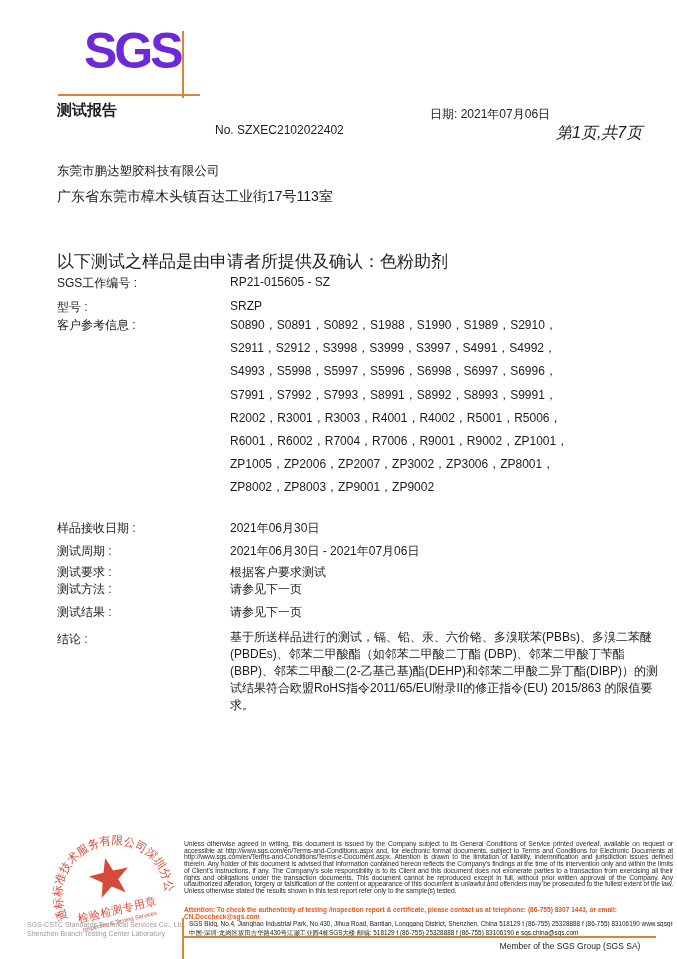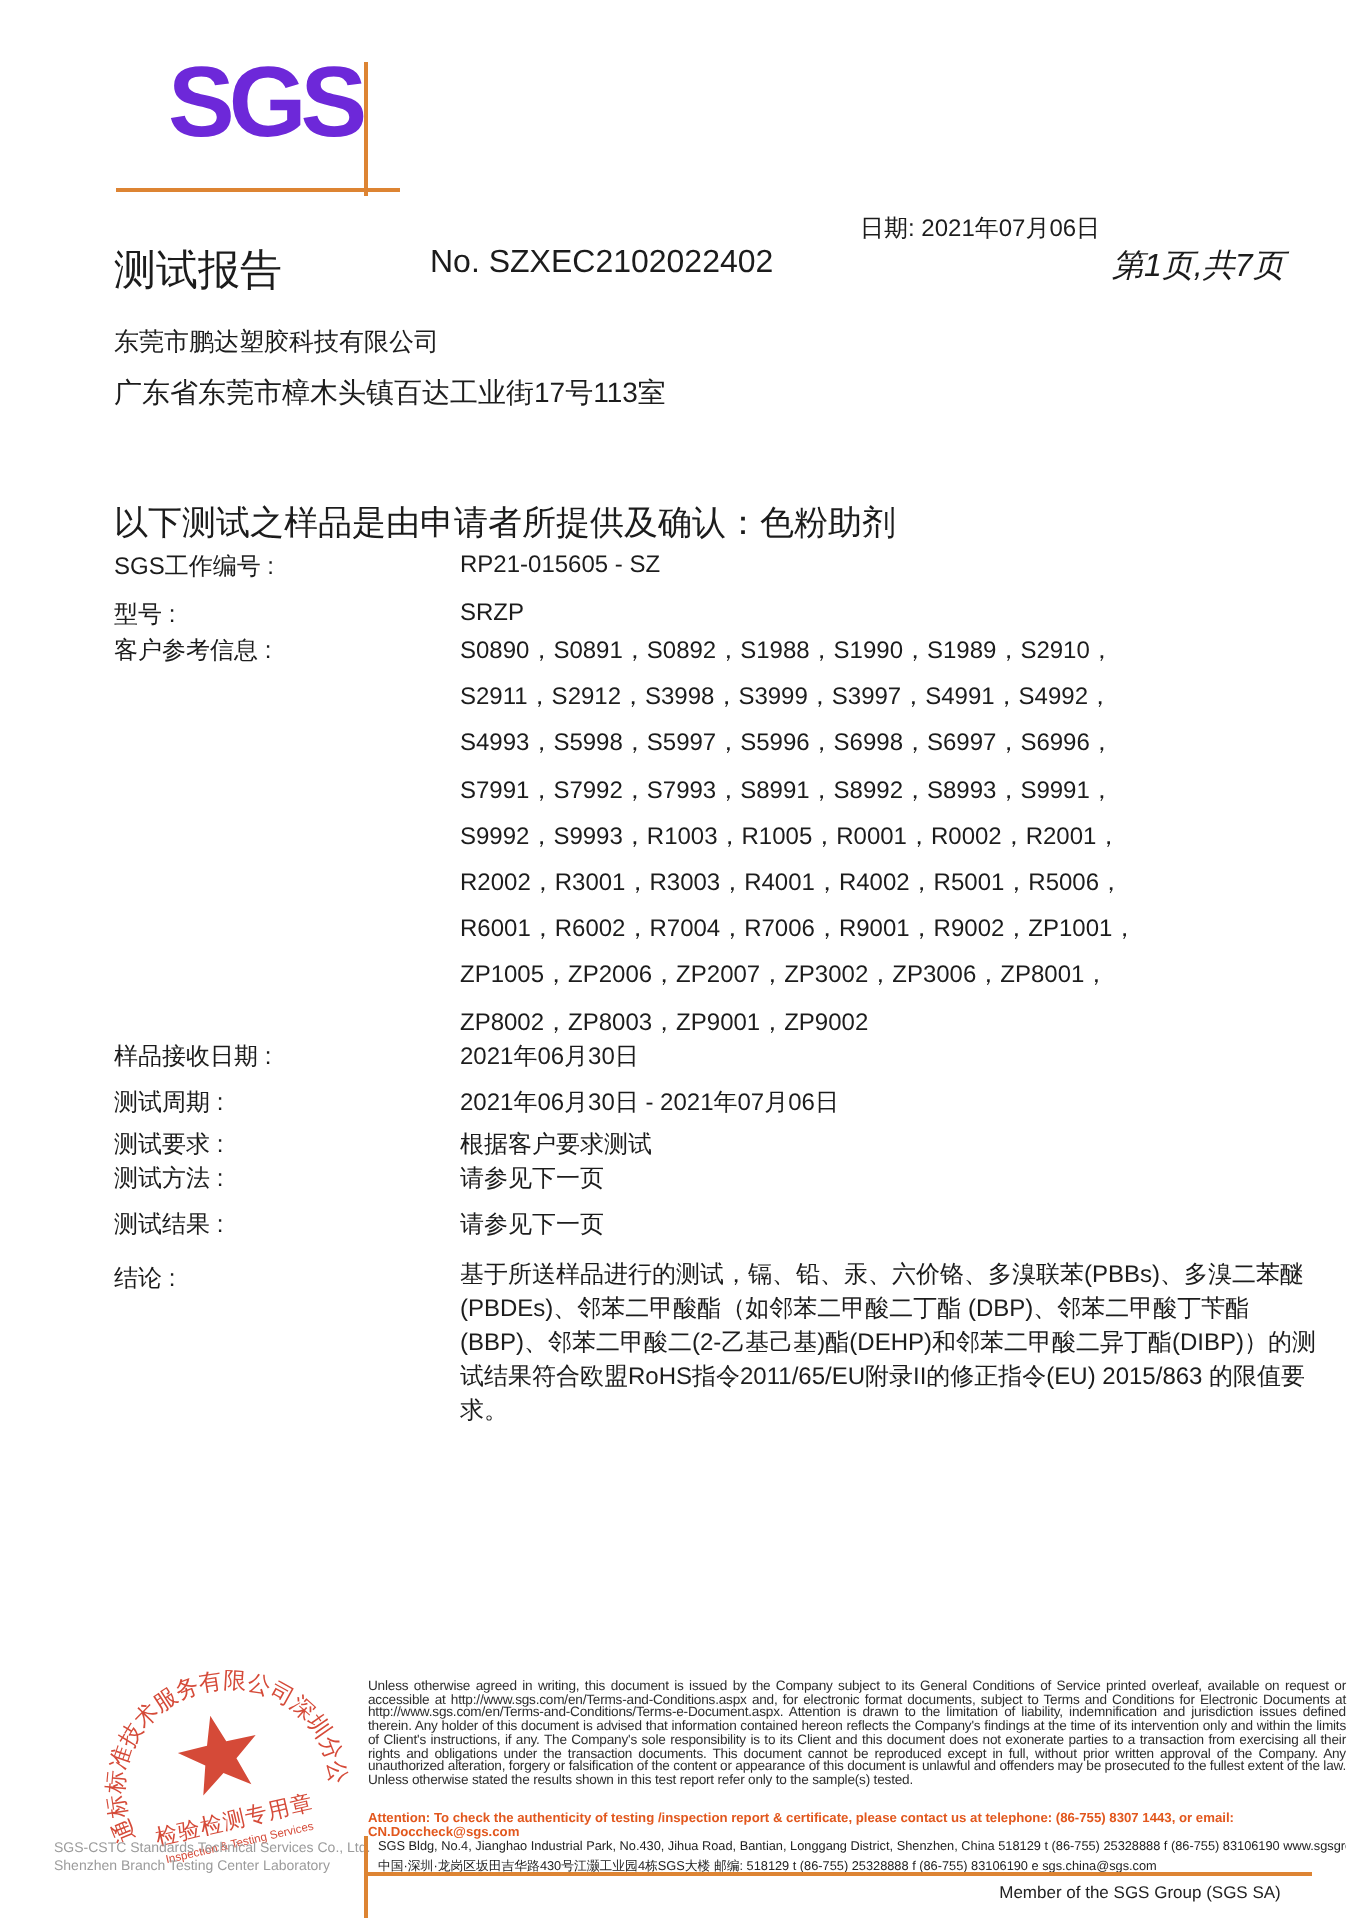--- a/index.html
+++ b/index.html
@@ -6,22 +6,22 @@
   body{
     width:677px;height:959px;background:#ffffff;position:relative;overflow:hidden;
     font-family:"Liberation Sans","DejaVu Sans",sans-serif;color:#1c1c1c;
   }
   .abs{position:absolute;}
   
   .logo-text{left:84px;top:26px;font-size:50px;font-weight:bold;color:#6d28d9;letter-spacing:-3px;line-height:1;}
   .logo-hline{left:58px;top:94px;width:142px;height:2px;background:#dd8433;}
   .logo-vline{left:182px;top:31px;width:2px;height:67px;background:#dd8433;}
   
-  .report-title{left:57px;top:121px;font-size:21px;font-weight:normal;}
-  .report-no{left:215px;top:123px;font-size:16px;}
+  .report-title{left:57px;top:101px;font-size:15px;font-weight:bold;}
+  .report-no{left:215px;top:123px;font-size:12px;}
   .report-date{left:430px;top:106px;font-size:12px;}
   .report-pages{left:556px;top:123px;font-size:16px;font-style:italic;}
   
   .company{left:57px;top:163px;font-size:12.5px;}
   .address{left:57px;top:188px;font-size:14px;}
   .intro{left:57px;top:250px;font-size:17px;}
   
   .flabel{left:57px;font-size:12px;}
   .fvalue{left:230px;font-size:12px;}
   .ref-lines span{display:block;line-height:23.2px;}
@@ -60,21 +60,20 @@
 
 <div class="abs flabel" style="top:299px">型号 :</div>
 <div class="abs fvalue" style="top:299px">SRZP</div>
 
 <div class="abs flabel" style="top:317px">客户参考信息 :</div>
 <div class="abs fvalue ref-lines" style="top:314px">
   <span>S0890，S0891，S0892，S1988，S1990，S1989，S2910，</span>
   <span>S2911，S2912，S3998，S3999，S3997，S4991，S4992，</span>
   <span>S4993，S5998，S5997，S5996，S6998，S6997，S6996，</span>
   <span>S7991，S7992，S7993，S8991，S8992，S8993，S9991，</span>
-  <span>S9992，S9993，R1003，R1005，R0001，R0002，R2001，</span>
   <span>R2002，R3001，R3003，R4001，R4002，R5001，R5006，</span>
   <span>R6001，R6002，R7004，R7006，R9001，R9002，ZP1001，</span>
   <span>ZP1005，ZP2006，ZP2007，ZP3002，ZP3006，ZP8001，</span>
   <span>ZP8002，ZP8003，ZP9001，ZP9002</span>
 </div>
 
 <div class="abs flabel" style="top:520px">样品接收日期 :</div>
 <div class="abs fvalue" style="top:520px">2021年06月30日</div>
 
 <div class="abs flabel" style="top:543px">测试周期 :</div>

